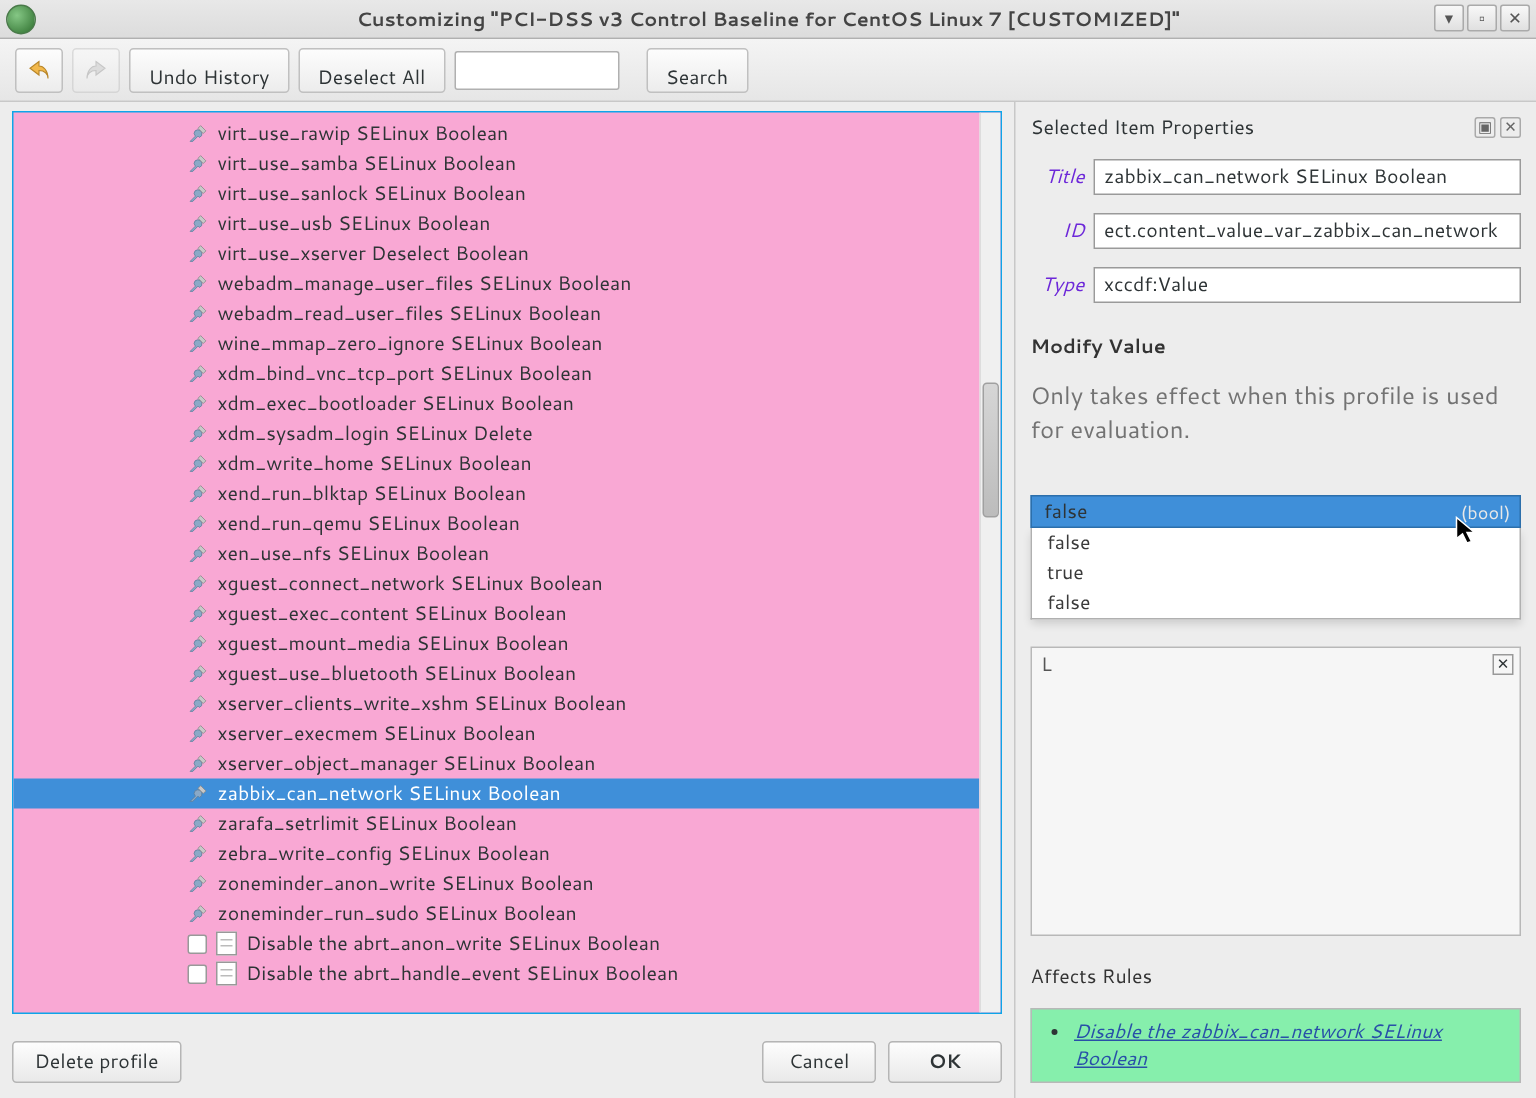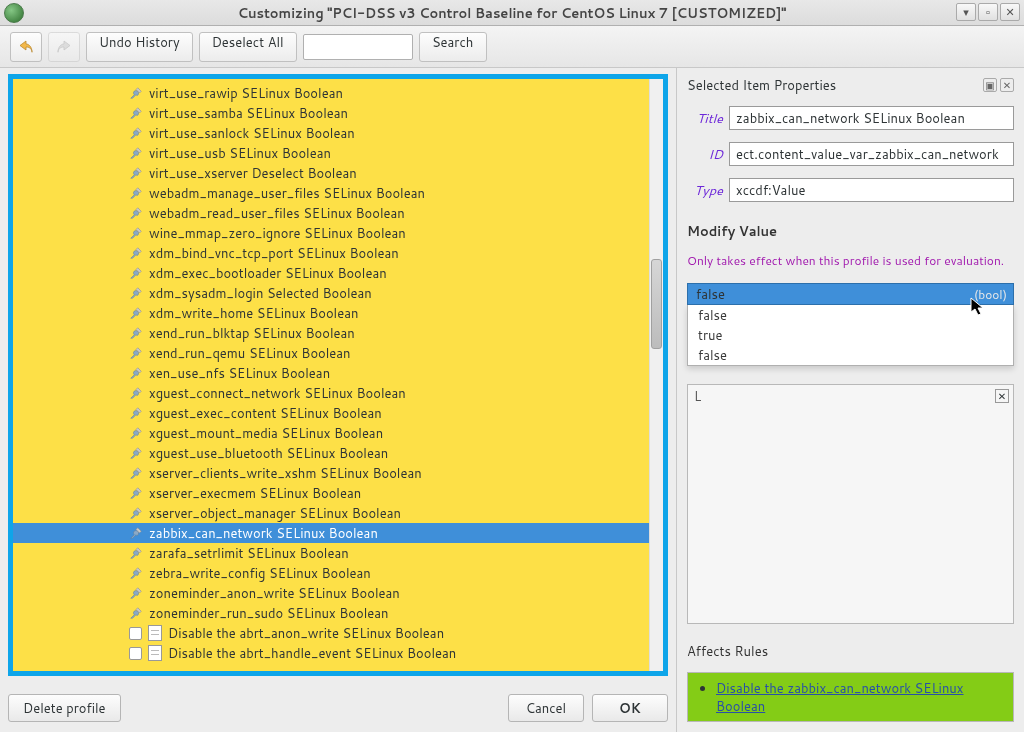--- a/index.html
+++ b/index.html
@@ -5,25 +5,25 @@
   * { box-sizing: border-box; margin: 0; padding: 0; font-family: "Cantarell","Segoe UI",Arial,sans-serif; font-size:13px; color:#2e3436; }
   body { background:#ededed; width:1024px; height:732px; overflow:hidden; }
   .titlebar { height:26px; background:linear-gradient(#e8e8e8,#dcdcdc); border-bottom:1px solid #b0b0b0; display:flex; align-items:center; position:relative; }
   .titlebar .appbtn { width:20px; height:20px; margin-left:4px; border-radius:50%; background:radial-gradient(circle at 35% 35%, #85c785, #2d6e2d); border:1px solid #4a7a4a; }
   .titlebar .title { position:absolute; left:0; right:0; text-align:center; font-weight:bold; color:#444; pointer-events:none;}
   .titlebar .winbtns { position:absolute; right:4px; top:3px; display:flex; gap:2px;}
   .titlebar .winbtn { width:20px; height:18px; border:1px solid #aaa; background:linear-gradient(#f8f8f8,#e0e0e0); border-radius:2px; display:flex; align-items:center; justify-content:center; font-size:11px; color:#555;}
   .toolbar { height:42px; background:linear-gradient(#f4f4f4,#e6e6e6); border-bottom:1px solid #c8c8c8; display:flex; align-items:center; padding:0 10px; gap:6px;}
   .navbtn { width:32px; height:30px; border:1px solid #c0c0c0; background:linear-gradient(#fdfdfd,#ececec); border-radius:3px; display:flex; align-items:center; justify-content:center;}
   .navbtn svg { width:18px; height:18px; }
-  .tbtn { height:30px; padding:0 12px; border:1px solid #c0c0c0; background:linear-gradient(#fdfdfd,#ececec); border-radius:3px; display:flex; align-items:flex-start; }
+  .tbtn { height:30px; padding:0 12px; border:1px solid #c0c0c0; background:linear-gradient(#fdfdfd,#ececec); border-radius:3px; display:flex; align-items:flex-end; }
   .searchbox { height:26px; width:110px; border:1px solid #b0b0b0; background:#fff; border-radius:2px; padding:0 6px; }
   .content { display:flex; height:calc(732px - 26px - 42px); }
   .leftpane { flex:1; padding:6px 8px 56px 8px; position:relative; display:flex; flex-direction:column;}
-  .tree-wrap { flex:1; border:5px solid #0ea5e9; background:#fde047; display:flex; overflow:hidden; position:relative;}
+  .tree-wrap { flex:1; border:1px solid #0ea5e9; background:#f9a8d4; display:flex; overflow:hidden; position:relative;}
   .tree { flex:1; overflow-y:auto; overflow-x:hidden; padding:4px 0; }
   .tree-row { display:flex; align-items:center; height:20px; padding-left:116px; gap:6px; white-space:nowrap; }
   .tree-row.selected { background:#3f8fd9; color:#fff; }
   .tree-row.selected .row-text{ color:#fff; }
   .tool-icon { width:14px; height:14px; flex-shrink:0; }
   .tool-icon svg { width:14px; height:14px; display:block;}
   .cb { width:13px; height:13px; border:1px solid #999; border-radius:2px; background:#fff; flex-shrink:0;}
   .doc-icon { width:14px; height:16px; border:1px solid #999; background:#fff; position:relative; flex-shrink:0;}
   .doc-icon::before,.doc-icon::after{content:"";position:absolute;left:2px;right:2px;height:1px;background:#bbb;}
   .doc-icon::before{top:4px;} .doc-icon::after{top:8px;}
@@ -34,32 +34,32 @@
   .btn { min-width:76px; height:28px; border:1px solid #b5b5b5; background:linear-gradient(#fdfdfd,#e9e9e9); border-radius:3px; display:flex; align-items:center; justify-content:center; padding:0 14px;}
   .btn.primary { font-weight:bold; }
   .rightpane { width:348px; border-left:1px solid #c8c8c8; padding:8px 10px 10px; display:flex; flex-direction:column; gap:12px; overflow:hidden;}
   .panel-header { display:flex; align-items:center; color:#555; }
   .panel-header .spacer{flex:1;}
   .hicon{ width:14px; height:14px; border:1px solid #aaa; margin-left:3px; border-radius:2px; display:flex; align-items:center; justify-content:center; font-size:10px; color:#666;}
   .prop-row { display:flex; align-items:center; gap:6px;}
   .prop-label { width:36px; text-align:right; font-style:italic; color:#6d28d9;}
   .prop-field { flex:1; height:24px; border:1px solid #9a9a9a; background:#fff; padding:0 6px; display:flex; align-items:center; overflow:hidden; white-space:nowrap;}
   .section-title { font-weight:bold; margin-top:8px; color:#333;}
-  .hint { font-size:12px; color:#a21caf; }
-  .dropdown-zone { position:relative; margin-top:2px;}
+  .hint { font-size:16px; color:#737373; }
+  .dropdown-zone { position:relative; margin-top:20px;}
   .dd-top { height:22px; background:#3f8fd9; color:#fff; display:flex; align-items:center; padding:0 8px; border:1px solid #2c6fab; position:relative;}
   .dd-top .type{ position:absolute; right:6px; color:#e8e8e8; font-size:12px;}
   .dd-list { background:#fff; border:1px solid #b0b0b0; border-top:none; box-shadow:0 3px 6px rgba(0,0,0,.15);}
   .dd-item { height:20px; display:flex; align-items:center; padding:0 10px; color:#3a3a3a;}
   .cursor { position:absolute; right:28px; top:14px; pointer-events:none;}
   .middle-box { flex:1; border:1px solid #b8b8b8; margin-top:6px; background:#f6f6f6; position:relative;}
   .middle-box .close{position:absolute; right:4px; top:4px; width:14px; height:14px; border:1px solid #999; display:flex; align-items:center; justify-content:center; font-size:10px;}
   .middle-box .peek{position:absolute; left:6px; top:2px; color:#555;}
   .affects-title{ margin-top:6px; color:#333;}
-  .affects-box{ border:1px solid #b8b8b8; background:#84cc16; padding:6px 10px; min-height:46px;}
+  .affects-box{ border:1px solid #b8b8b8; background:#86efac; padding:6px 10px; min-height:46px;font-style:italic;}
   .affects-box ul{ list-style:disc; padding-left:18px;}
   .affects-box a{ color:#2850a8; text-decoration:underline;}
 </style>
 </head>
 <body>
 
 <div class="titlebar">
   <div class="appbtn"></div>
   <div class="title">Customizing "PCI-DSS v3 Control Baseline for CentOS Linux 7 [CUSTOMIZED]"</div>
   <div class="winbtns">
@@ -80,21 +80,21 @@
         <path d="M12 4 L20 10 L12 16 L12 12 C7 12 4 15 4 19 C4 12 8 8 12 8 Z" fill="#c8c8c8" stroke="#999" stroke-width="1"></path>
       </svg>
   </div>
   <div class="tbtn">
       <span>Undo History</span>
     </div>
   <div class="tbtn">
       <span>Deselect All</span>
     </div>
   <input class="searchbox" value="" style="">
-  <div class="tbtn" style="min-width:68px; justify-content:center;">
+  <div class="tbtn" style="min-width:68px; justify-content:center;margin-left:12px;">
       <span>Search</span>
     </div>
 </div>
 
 <div class="content">
 
   <div class="leftpane">
     <div class="tree-wrap">
       <div class="tree" id="tree">
           <div class="tree-row">
@@ -187,21 +187,21 @@
             </span>
             <span class="row-text">xdm_exec_bootloader SELinux Boolean</span>
           </div>
           <div class="tree-row">
             <span class="tool-icon">
               <svg viewBox="0 0 16 16">
                 <path d="M2 14 L6 10 L5 8 A3 3 0 1 1 9 11 L8 10 L4 14 Z" fill="#8aa9c7" stroke="#5c7d9a" stroke-width=".6"></path>
                 <path d="M10 2 L14 6 L12 8 L8 4 Z" fill="#c8c8c8" stroke="#888" stroke-width=".6"></path>
               </svg>
             </span>
-            <span class="row-text">xdm_sysadm_login Selected Boolean</span>
+            <span class="row-text">xdm_sysadm_login SELinux Delete</span>
           </div>
           <div class="tree-row">
             <span class="tool-icon">
               <svg viewBox="0 0 16 16">
                 <path d="M2 14 L6 10 L5 8 A3 3 0 1 1 9 11 L8 10 L4 14 Z" fill="#8aa9c7" stroke="#5c7d9a" stroke-width=".6"></path>
                 <path d="M10 2 L14 6 L12 8 L8 4 Z" fill="#c8c8c8" stroke="#888" stroke-width=".6"></path>
               </svg>
             </span>
             <span class="row-text">xdm_write_home SELinux Boolean</span>
           </div>

